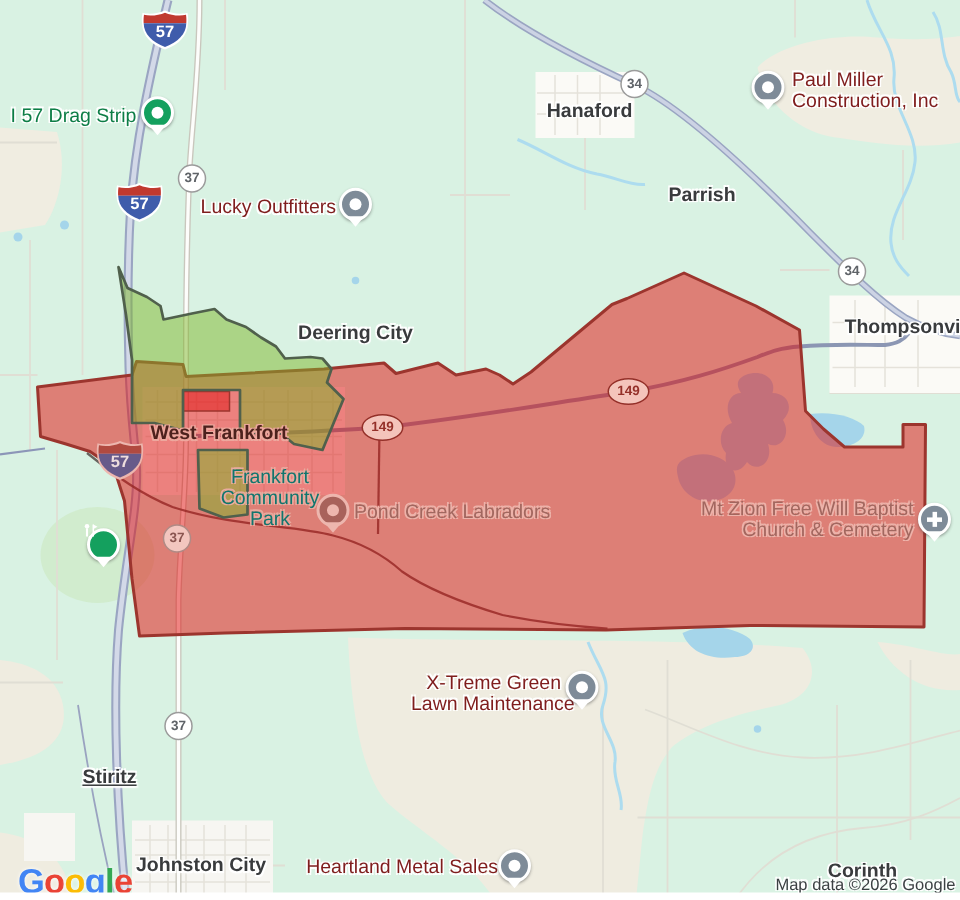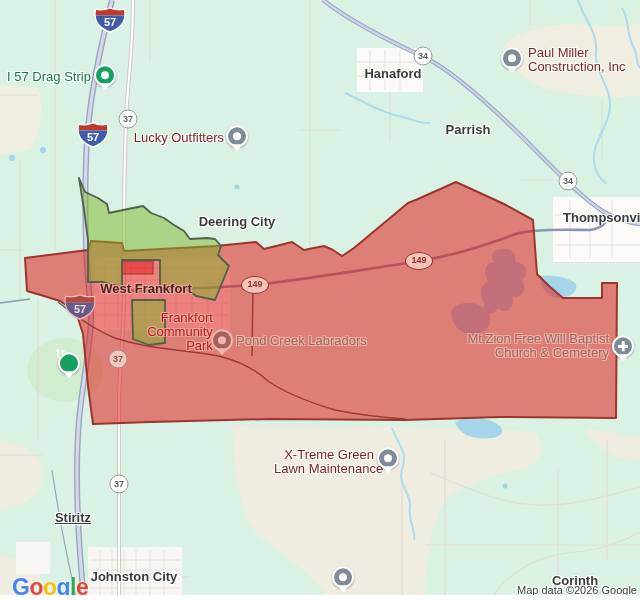--- a/index.html
+++ b/index.html
@@ -14,21 +14,21 @@
   .lbl{position:absolute;white-space:nowrap;line-height:1.08;}
   .town{font-size:13px;font-weight:bold;color:#393b3d;
         text-shadow:-1px -1px 0 #fff,1px -1px 0 #fff,-1px 1px 0 #fff,1px 1px 0 #fff,0 1px 2px #fff;}
   .town-tint{color:#4d211d;
         text-shadow:-1px -1px 0 #eda89e,1px -1px 0 #eda89e,-1px 1px 0 #eda89e,1px 1px 0 #eda89e;}
   .poi{font-size:13px;font-weight:500;color:#7f1d1d;
         text-shadow:-1px -1px 0 #fff,1px -1px 0 #fff,-1px 1px 0 #fff,1px 1px 0 #fff;}
   .poi-green{color:#0d7d46;}
   .poi-tint{color:#a2675f;
         text-shadow:-1px -1px 0 #edb3aa,1px -1px 0 #edb3aa,-1px 1px 0 #edb3aa,1px 1px 0 #edb3aa;}
-  .park-tint{color:#b91c1c;text-align:right;
+  .park-tint{color:#0f766e;text-align:center;
         text-shadow:-1px -1px 0 #e8ab9f,1px -1px 0 #e8ab9f,-1px 1px 0 #e8ab9f,1px 1px 0 #e8ab9f;padding-left:28px;}
   .ctr{transform:translate(-50%,-50%);}
   .r-align{text-align:right;}
 
   
   .pin{position:absolute;width:22px;height:22px;border-radius:50%;box-sizing:border-box;
        border:2.5px solid #fff;transform:translate(-50%,-58%);
        box-shadow:0 1px 2px rgba(60,60,60,.45);}
   .pin::after{content:"";position:absolute;left:50%;top:100%;transform:translate(-50%,-1px);
        width:0;height:0;border:6px solid transparent;border-top:7px solid #fff;border-bottom:0;}
@@ -223,20 +223,21 @@
     </div>
     <div class="lbl poi park-tint ctr" style="left:166px;top:332px;">
       <div>Frankfort</div>
       <div>Community</div>
       <div>Park</div>
     </div>
     <div class="lbl poi r-align" style="left:274px;top:448px;width:100px;">
       <div>X-Treme Green</div>
       <div>Lawn Maintenance</div>
     </div>
+    <div class="lbl poi r-align" style="left:194px;top:571px;width:138px;">Heartland Metal Sales</div>
 
     <div class="pin pin-green" style="left:105px;top:77px;">
         <span class="dot"></span>
       </div>
     <div class="pin pin-gray" style="left:237px;top:138px;">
         <span class="dot"></span>
       </div>
     <div class="pin pin-gray" style="left:512px;top:60px;">
         <span class="dot"></span>
       </div>

